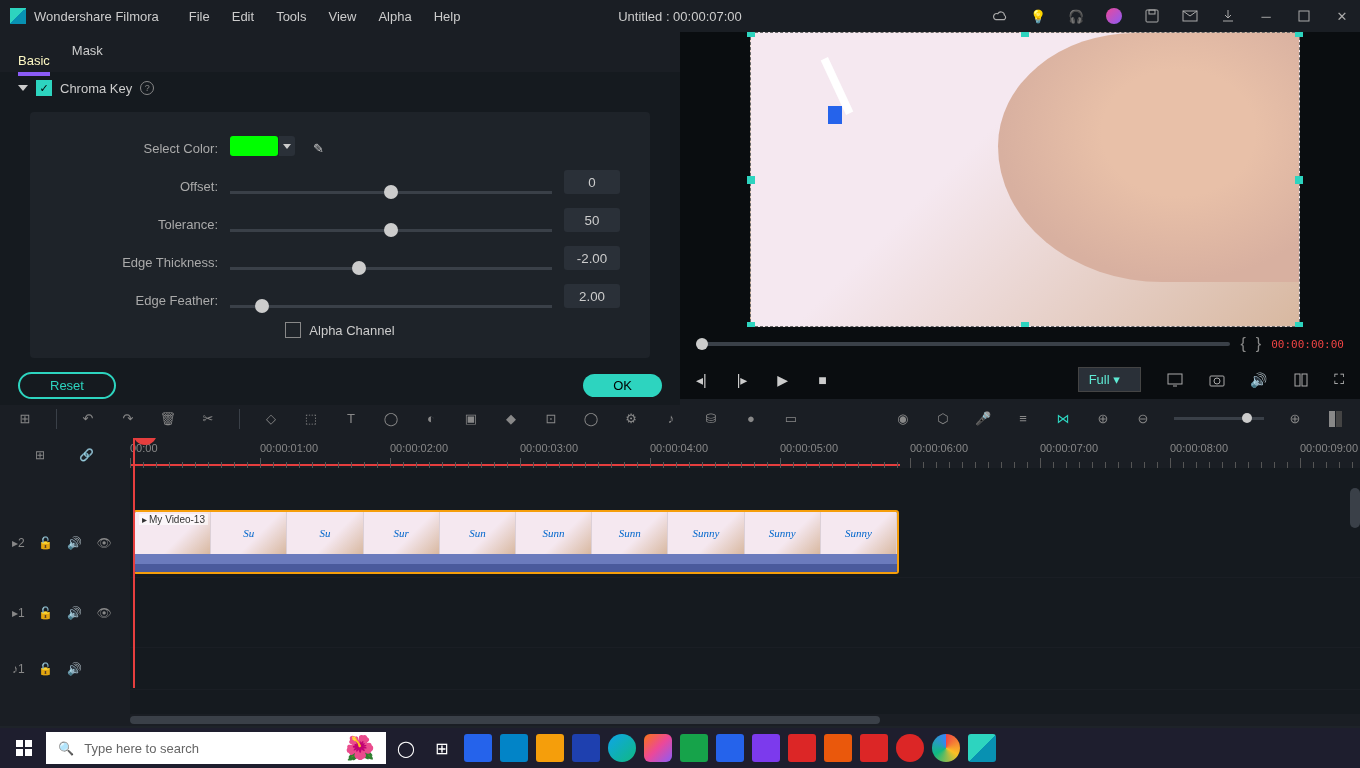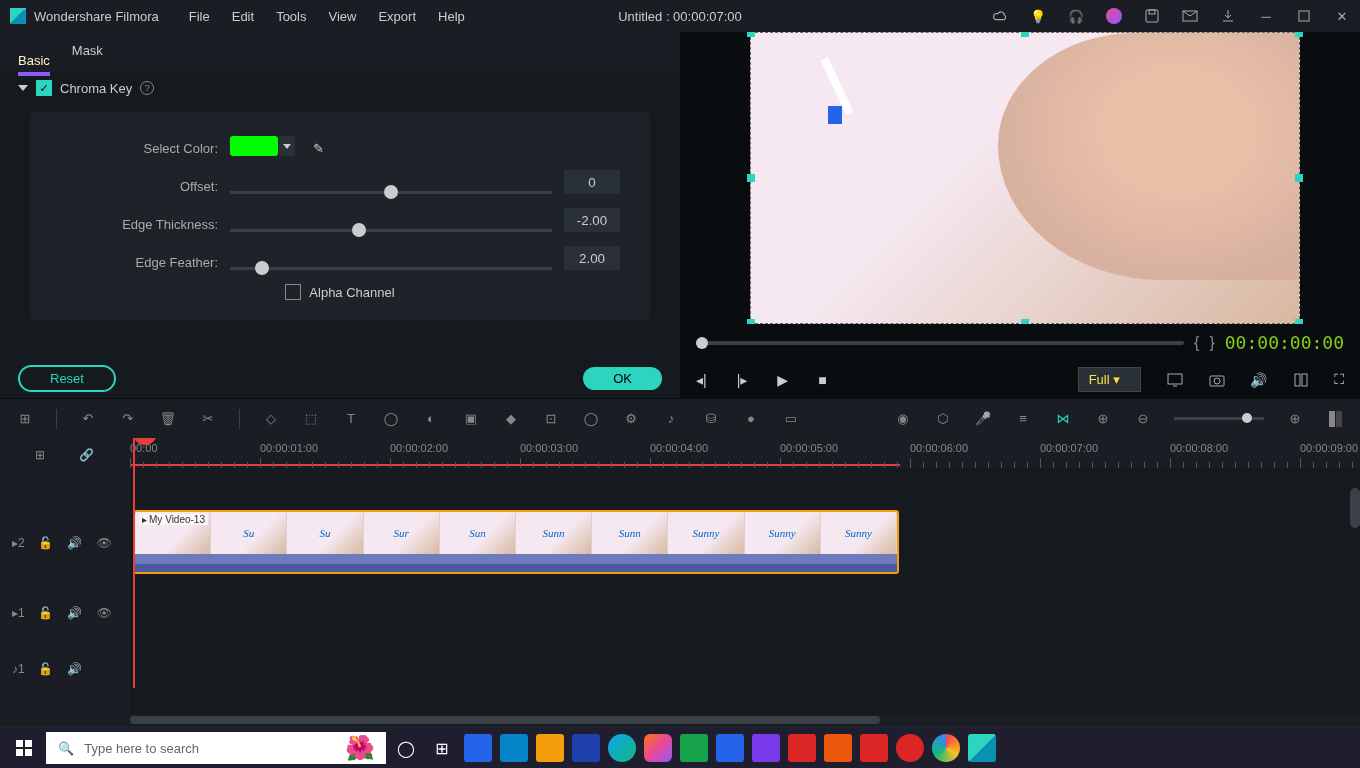--- a/index.html
+++ b/index.html
@@ -54,27 +54,27 @@
 .preview-frame { flex: 1; position: relative; background: #0a0d10; overflow: hidden; }
 .preview-content { position: absolute; left: 70px; right: 60px; top: 0; bottom: 0; background: linear-gradient(135deg, #f5e8f0 0%, #f5e8f0 40%, #d8b8a0 100%); border: 1px dashed #666; }
 .preview-hand { position: absolute; right: 0; top: 0; width: 55%; height: 85%; background: radial-gradient(ellipse at 60% 40%, #e8c0a8 30%, #d8b0a0 70%); border-radius: 50% 0 0 60%; }
 .preview-pen { position: absolute; left: 15%; top: 8%; width: 8px; height: 60px; background: #fff; transform: rotate(-25deg); }
 .preview-tip { position: absolute; left: 14%; top: 25%; width: 14px; height: 18px; background: #2563eb; }
 .handle { width: 8px; height: 8px; background: #2dd4bf; position: absolute; }
 .scrubber-bar { display: flex; align-items: center; padding: 8px 16px; gap: 10px; }
 .scrubber-track { flex: 1; height: 4px; background: #3a4048; border-radius: 2px; position: relative; }
 .scrubber-thumb { width: 12px; height: 12px; background: #ccc; border-radius: 50%; position: absolute; left: 0; top: -4px; cursor: pointer; }
 .brackets { color: #888; font-size: 16px; cursor: pointer; }
-.timecode { color: #84cc16; font-family: monospace; font-size: 18px; }
+.timecode { color: #ef4444; font-family: monospace; font-size: 11px; }
 
 .playback-bar { display: flex; align-items: center; padding: 6px 16px; gap: 20px; justify-content: space-between; }
 .playback-left { display: flex; gap: 30px; align-items: center; }
 .playback-right { display: flex; gap: 26px; align-items: center; }
 .play-icon { color: #ccc; cursor: pointer; font-size: 14px; }
-.drop-select { background: #2a3038; border: 1px solid #444; color: #fde047; padding: 4px 20px 4px 10px; cursor: pointer; position: relative; }
+.drop-select { background: #2a3038; border: 1px solid #444; color: #5eead4; padding: 4px 20px 4px 10px; cursor: pointer; position: relative; }
 
 
 .timeline-toolbar { height: 40px; background: #1a1e24; display: flex; align-items: center; padding: 0 16px; gap: 22px; border-top: 1px solid #0a0d10; }
 .tool-separator { width: 1px; height: 20px; background: #3a4048; }
 .tool-icon { color: #888; cursor: pointer; width: 18px; height: 18px; display: flex; align-items: center; justify-content: center; }
 .tool-icon.active { color: #2dd4bf; }
 .timeline-toolbar-right { margin-left: auto; display: flex; gap: 22px; align-items: center; }
 .zoom-slider { width: 90px; height: 3px; background: #3a4048; position: relative; }
 .zoom-thumb { width: 10px; height: 10px; background: #ccc; border-radius: 50%; position: absolute; right: 12px; top: -4px; cursor: pointer; }
 
@@ -121,21 +121,21 @@
 <body>
 
 <div class="titlebar">
   <div class="logo"></div>
   <div class="app-name">Wondershare Filmora</div>
   <div class="menu-bar">
     <div class="menu-item">File</div>
     <div class="menu-item">Edit</div>
     <div class="menu-item">Tools</div>
     <div class="menu-item">View</div>
-    <div class="menu-item">Export</div>
+    <div class="menu-item">Alpha</div>
     <div class="menu-item">Help</div>
   </div>
   <div class="title-center">Untitled : 00:00:07:00</div>
   <div class="title-right">
     <div class="title-icon">
         <svg width="18" height="14" viewBox="0 0 18 14">
           <path d="M14 6a4 4 0 00-7.5-1.5A3 3 0 004 11h10a3 3 0 000-5z" fill="none" stroke="#aaa" stroke-width="1.3"></path>
         </svg>
       </div>
     <div class="title-icon" style="color:#f59e0b">💡</div>
@@ -192,20 +192,27 @@
             </div>
         </div>
         <div class="eyedropper">✎</div>
       </div>
       <div class="ck-row">
         <div class="ck-label">Offset:</div>
         <div class="slider-track">
             <div class="slider-thumb" style="left:50%"></div>
           </div>
         <input class="slider-value" value="0" style="">
+      </div>
+      <div class="ck-row">
+        <div class="ck-label">Tolerance:</div>
+        <div class="slider-track">
+            <div class="slider-thumb" style="left:50%"></div>
+          </div>
+        <input class="slider-value" value="50" style="">
       </div>
       <div class="ck-row">
         <div class="ck-label">Edge Thickness:</div>
         <div class="slider-track">
             <div class="slider-thumb" style="left:40%"></div>
           </div>
         <input class="slider-value" value="-2.00" style="">
       </div>
       <div class="ck-row">
         <div class="ck-label">Edge Feather:</div>

